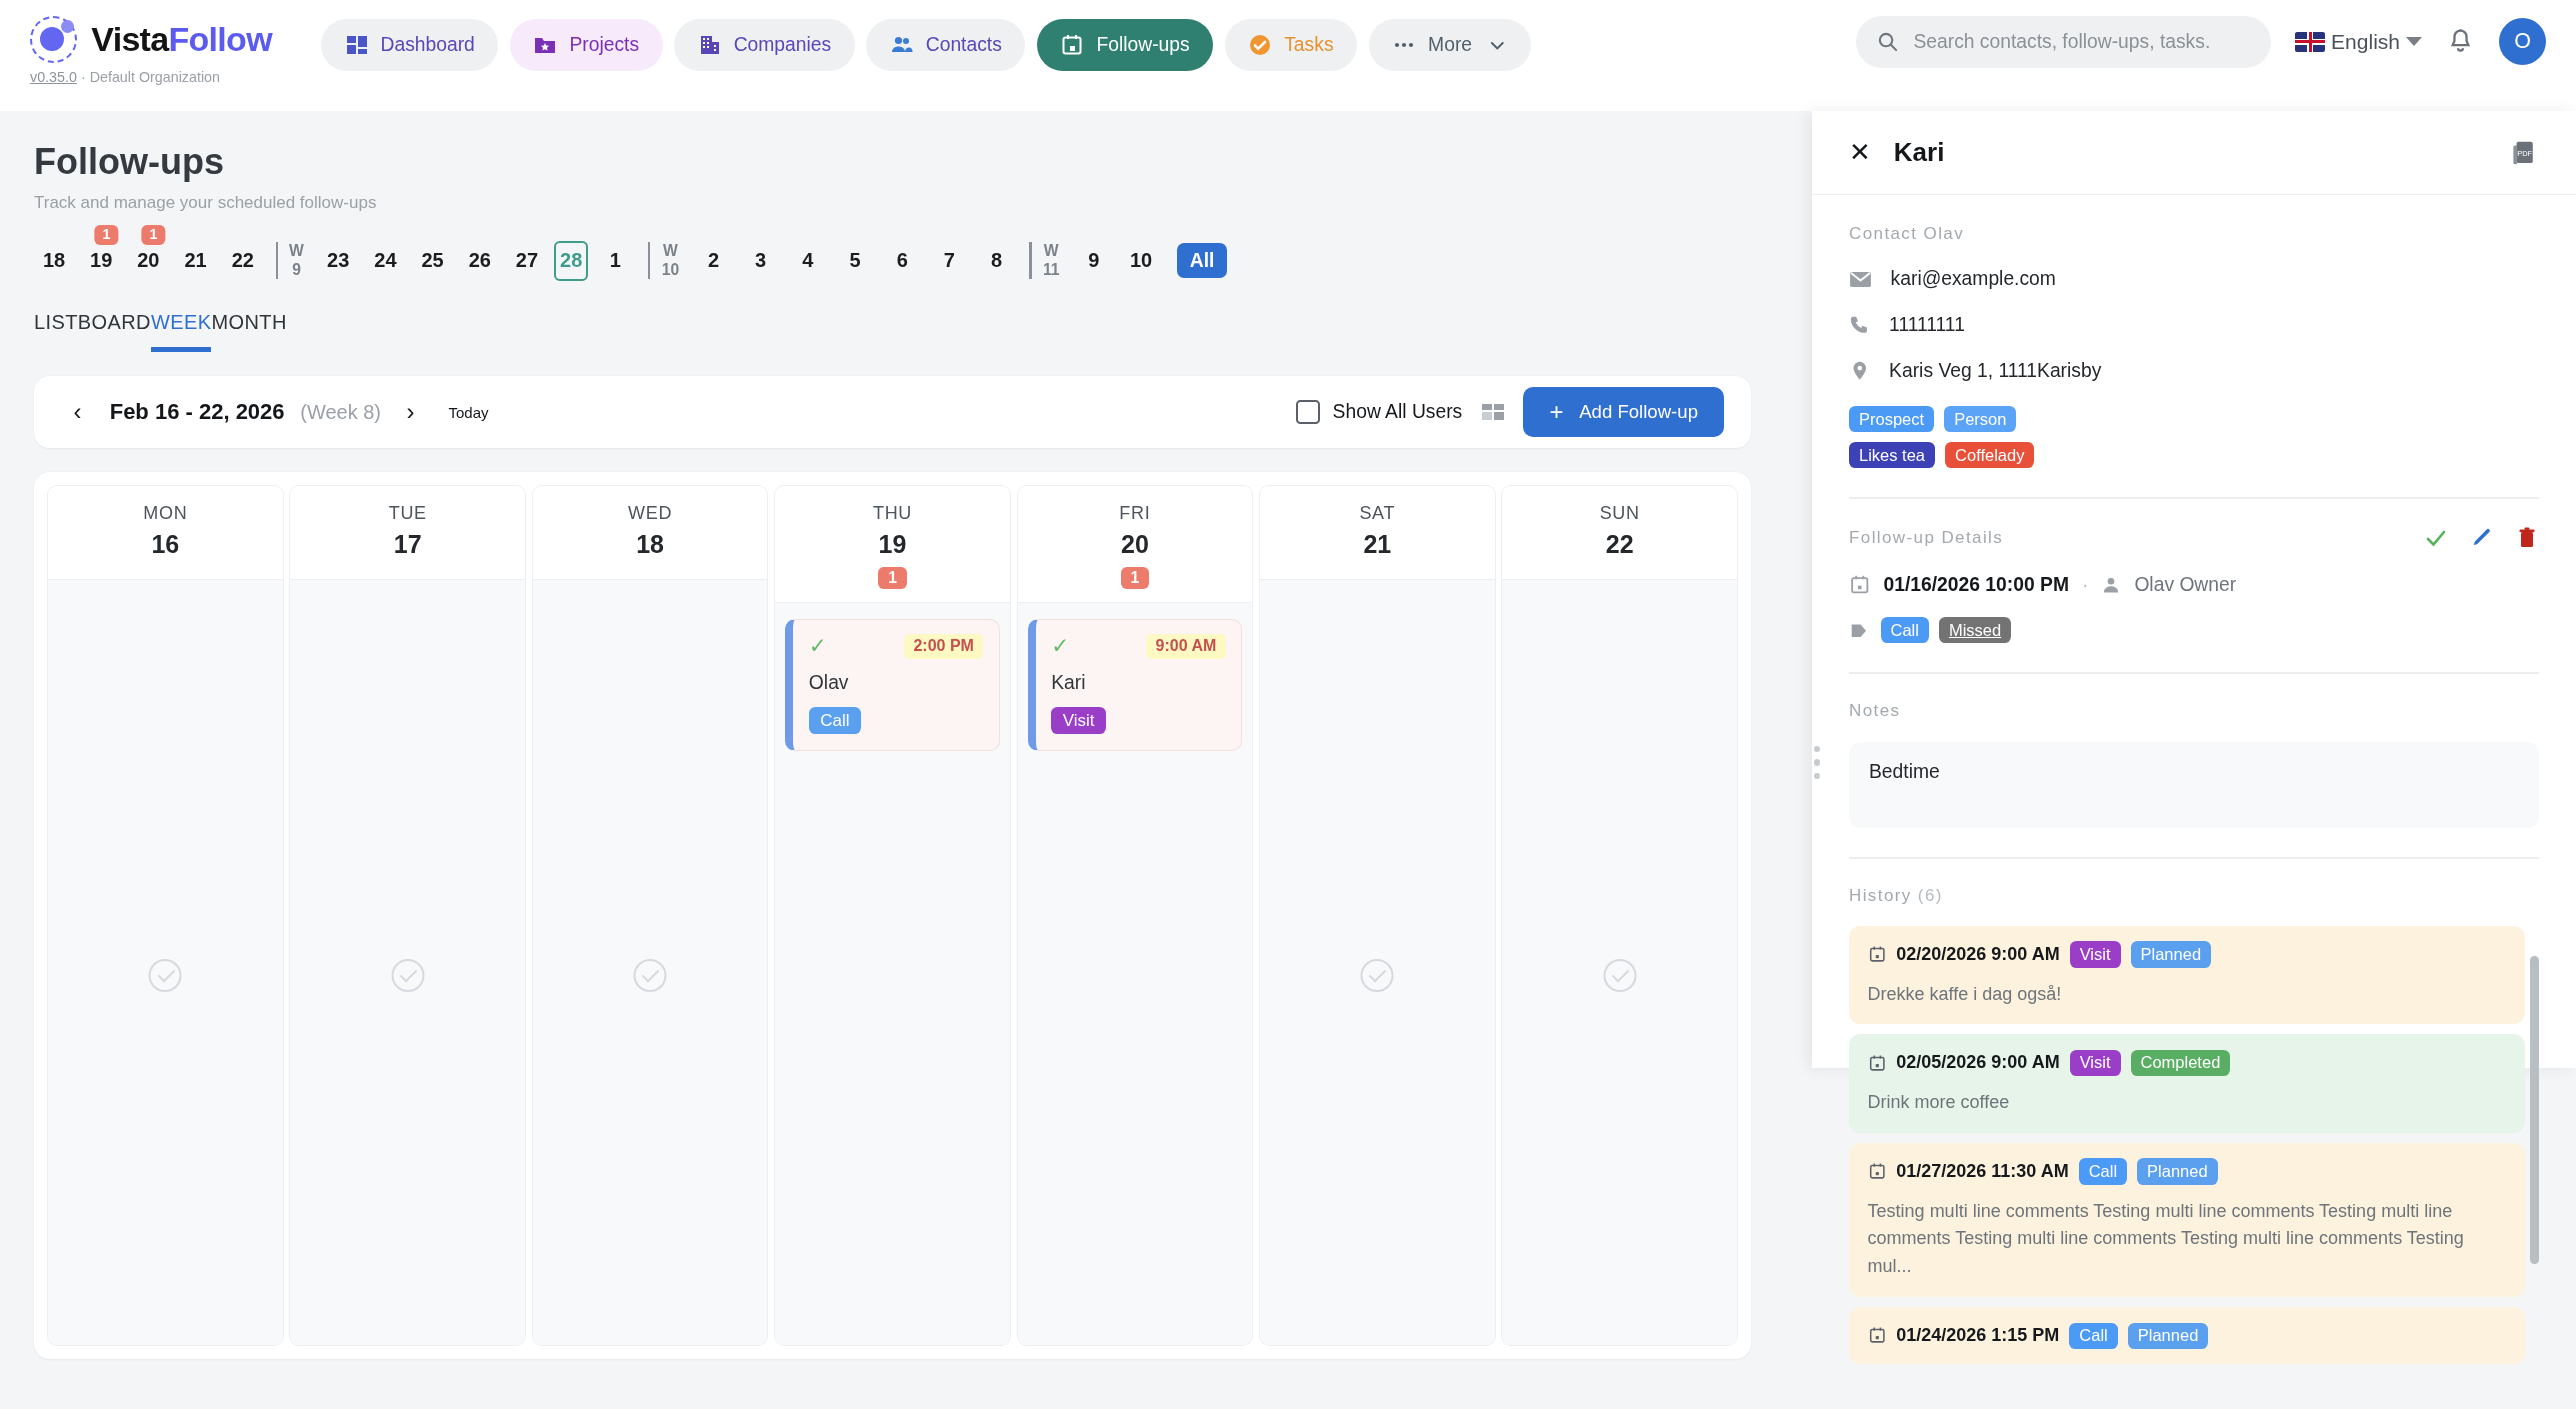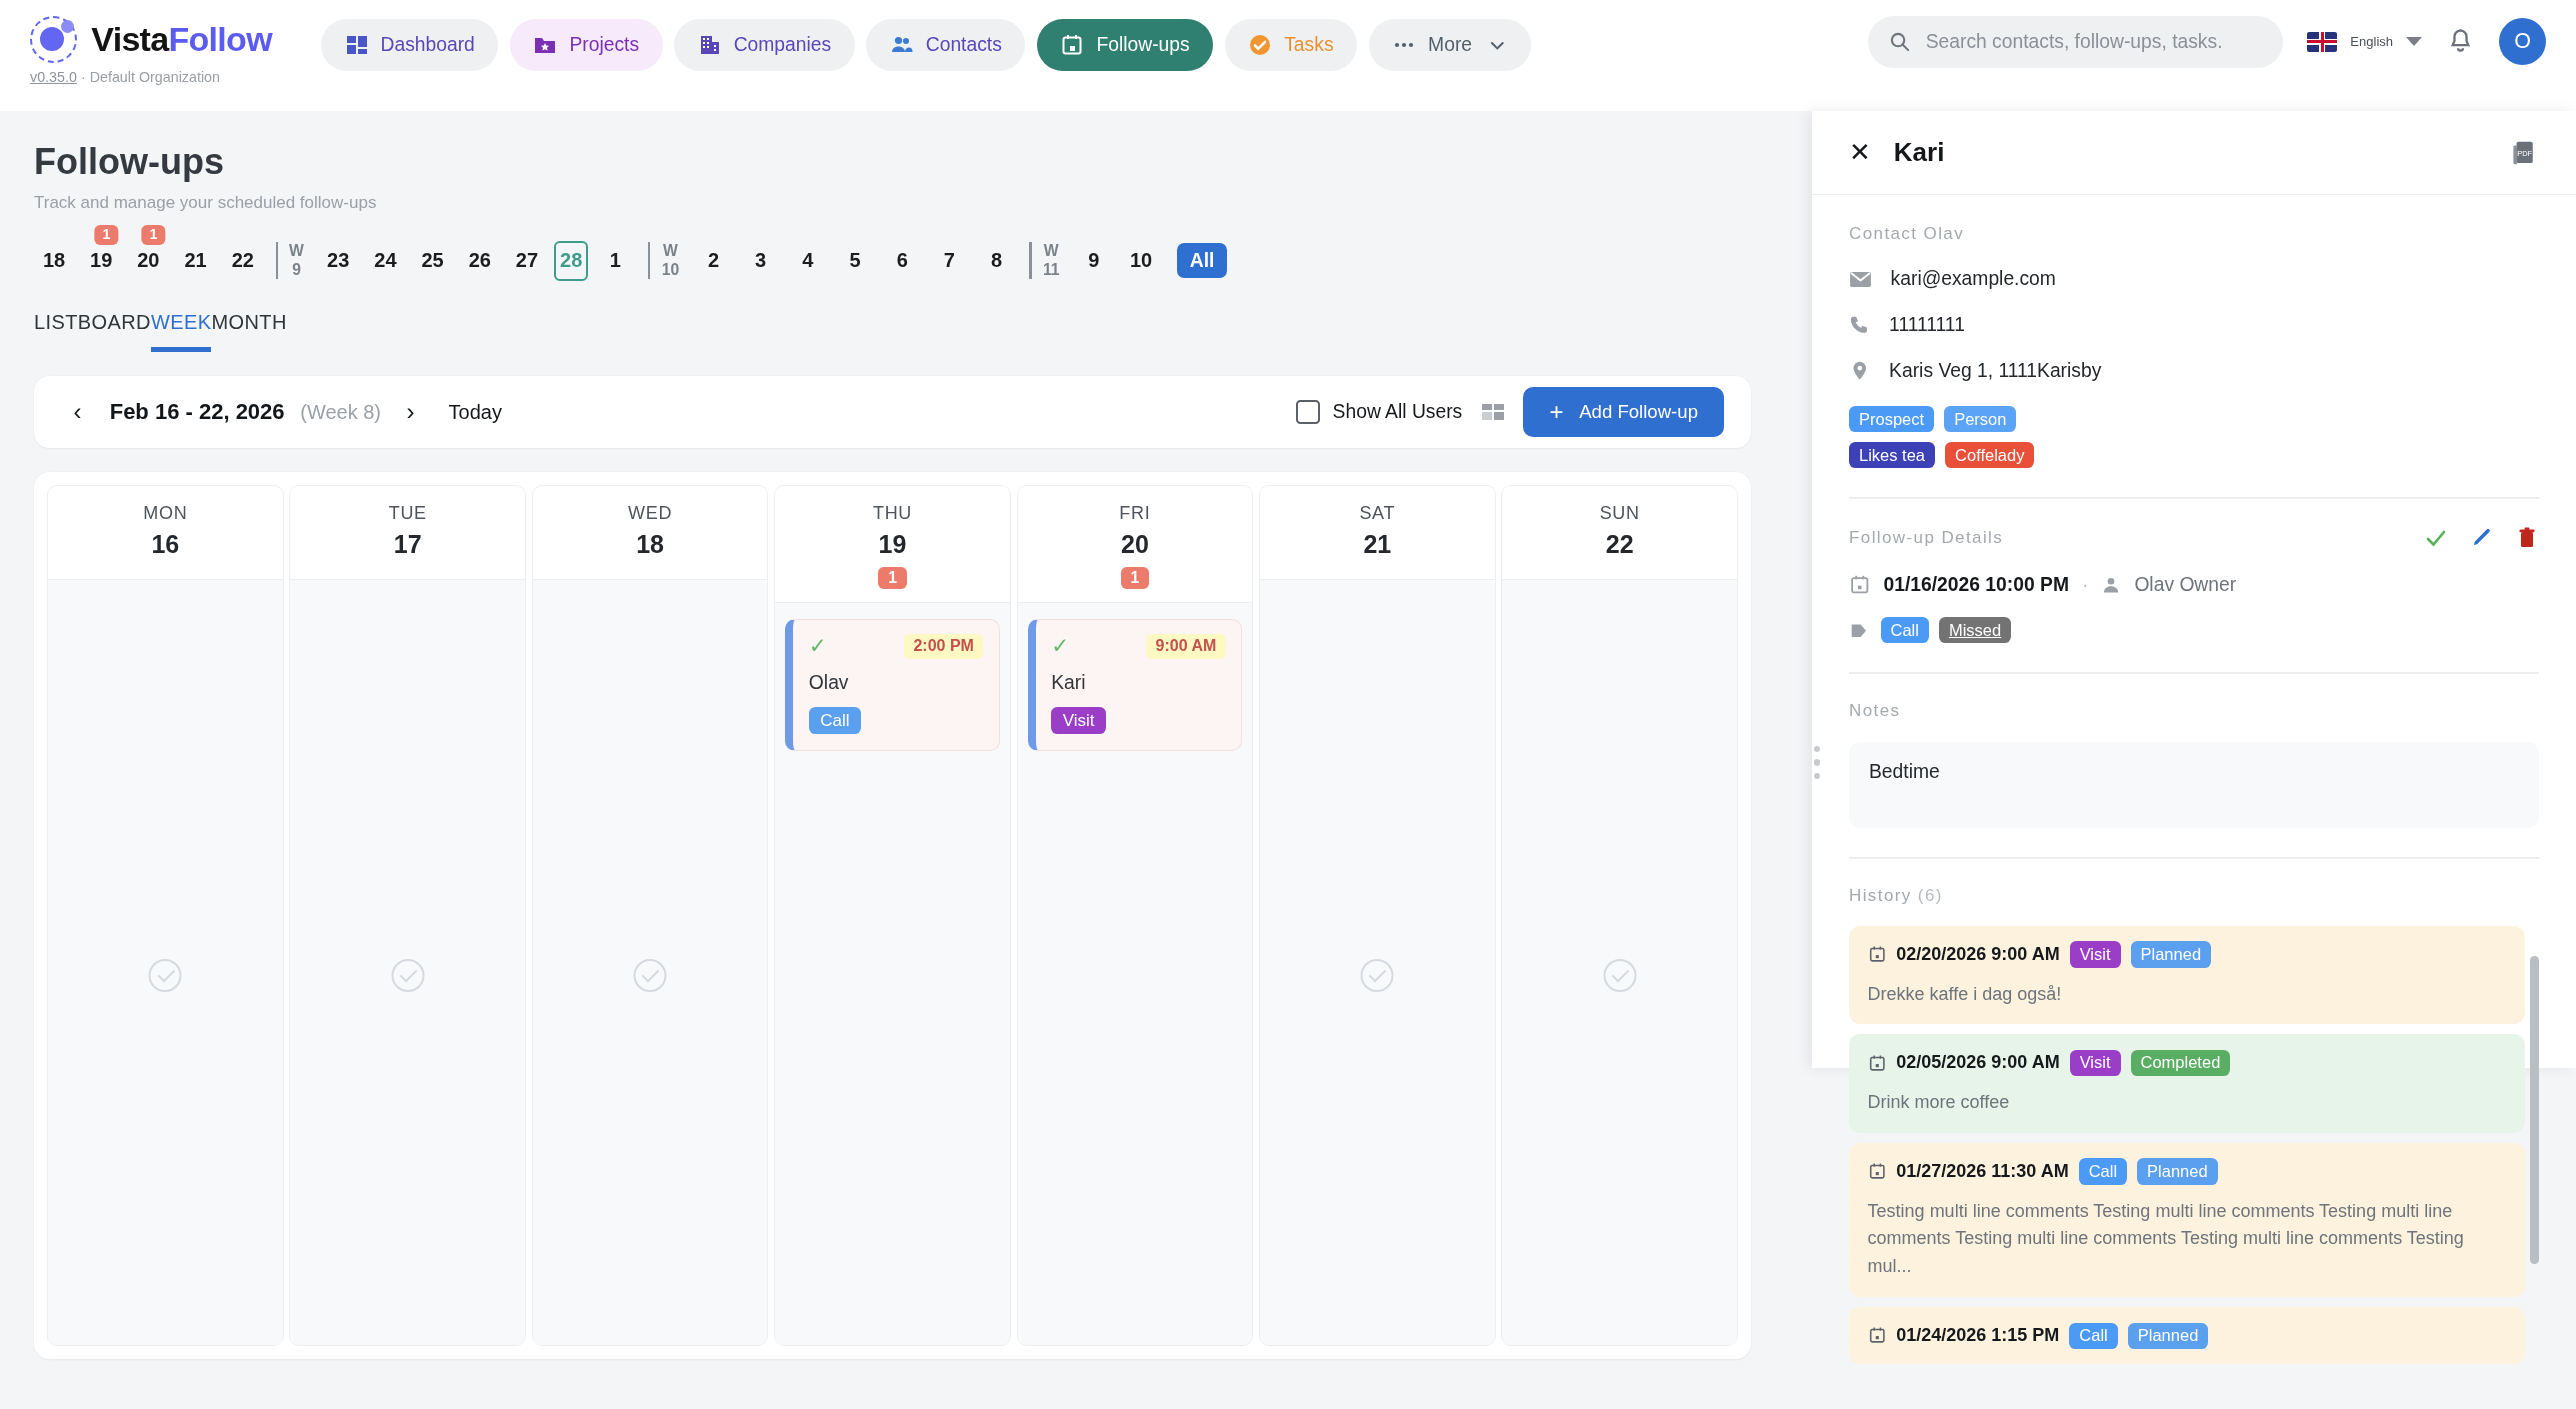--- a/index.html
+++ b/index.html
@@ -55,21 +55,21 @@
   .search-box {
     width: 415px; height: 52px; border-radius: 26px; background: #eef0f2;
     display: flex; align-items: center; gap: 14.3px; padding: 0 20px;
   }
   .search-box input {
     border: 0; outline: 0; background: transparent;
     font-size: 19.3px; color: #6b7076; width: 100%;
     font-family: "Liberation Sans", sans-serif;
   }
   .search-box input::placeholder { color: #8b9097; }
-  .lang { display: flex; align-items: center; gap: 13px; font-size: 13px; color: #4b5158; }
+  .lang { display: flex; align-items: center; gap: 6px; font-size: 21px; color: #4b5158; }
   .flag {
     width: 30px; height: 20px; border-radius: 2.1px; position: relative; overflow: hidden;
     background: #26337a; flex: none;
   }
   .flag::before {
     content:""; position:absolute; left:0; right:0; top:7.2px; height:5.7px; background:#fff;
     box-shadow: 0 0 0 0 #fff;
   }
   .flag::after {
     content:""; position:absolute; top:0; bottom:0; left:12px; width:5.7px; background:#fff;
@@ -114,21 +114,21 @@
   .tab.active { color: #2f6fd0; border-bottom: 5px solid #2f6fd0; }
 
   .toolbar {
     margin-top: 24px; background: #fff; border-radius: 15.7px;
     height: 72px; display: flex; align-items: center; padding: 0 27px;
     box-shadow: 0 0.7px 2.1px rgba(16,24,40,.06);
   }
   .arrow-btn { font-size: 24px; color: #15181b; width: 33px; text-align: center; }
   .range-lbl { font-size: 22px; font-weight: bold; color: #14171a; margin: 0 15.7px; }
   .range-week { font-size: 20px; color: #9aa0a6; margin-right: 13px; }
-  .today-btn { font-size: 20px; color: #15181b; margin-left: 21.5px; }
+  .today-btn { font-size: 15px; color: #15181b; margin-left: 21.5px; }
   .toolbar-right { margin-left: auto; display: flex; align-items: center; gap: 18.6px; }
   .chk-row { display: flex; align-items: center; gap: 13px; font-size: 19.3px; color: #16191c; }
   .chkbox { width: 24px; height: 24px; border: 2.9px solid #5c6view; border: 2.9px solid #5c6169; border-radius: 4.3px; }
   .grid-ico { width: 24px; height: 20px; display: inline-block; }
   .add-btn {
     background: #2f6fd0; color: #fff; border-radius: 10px; height: 50px;
     display: flex; align-items: center; gap: 15.7px; padding: 0 26px; font-size: 18.6px;
   }
 
   

